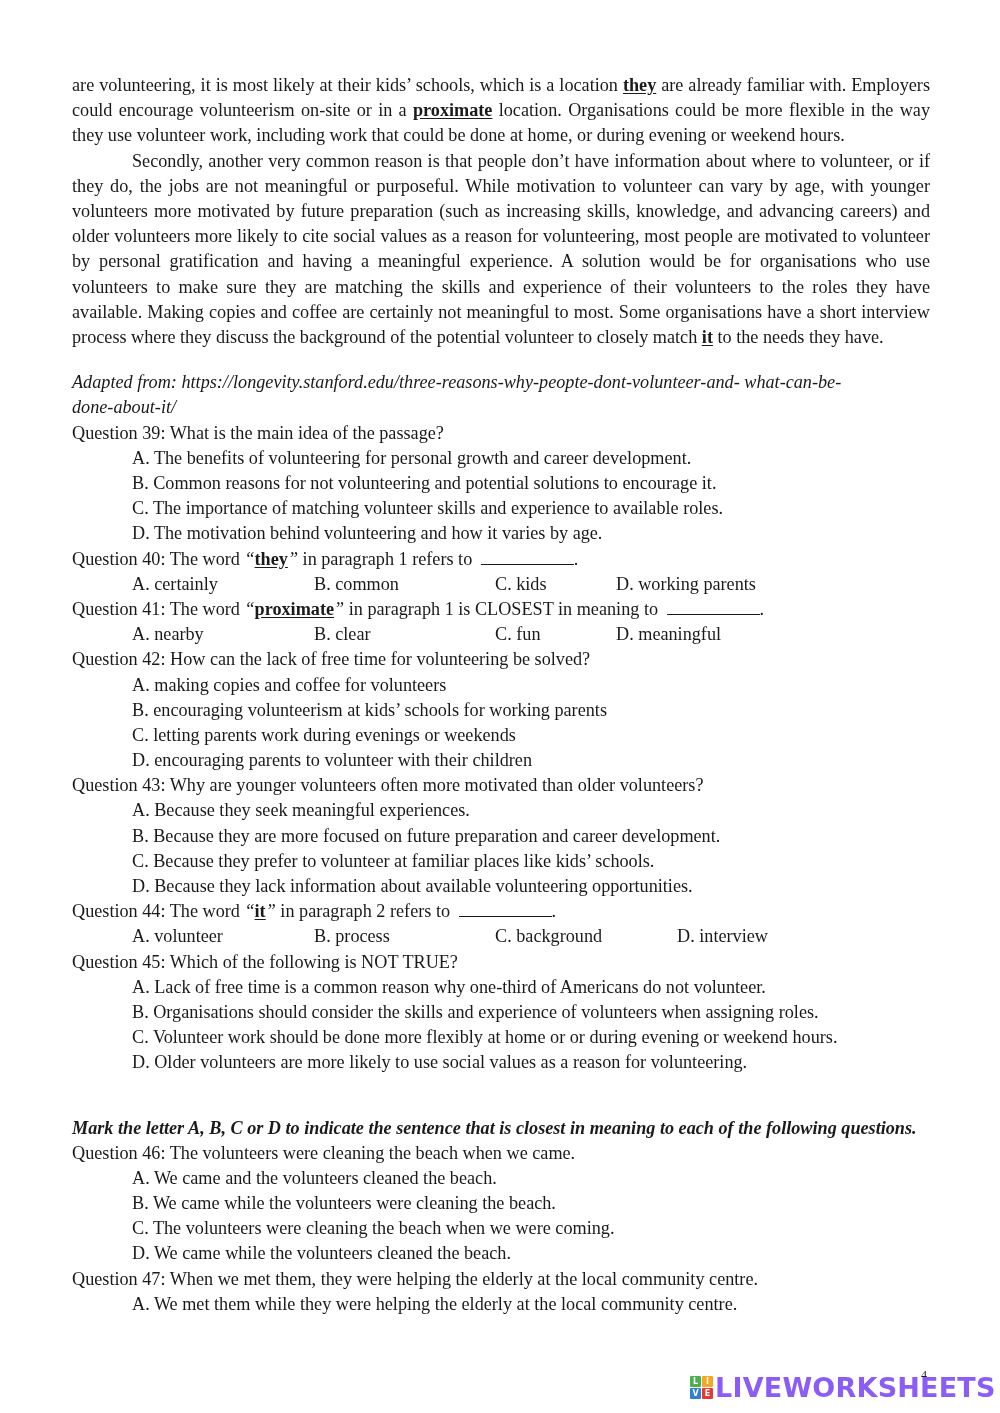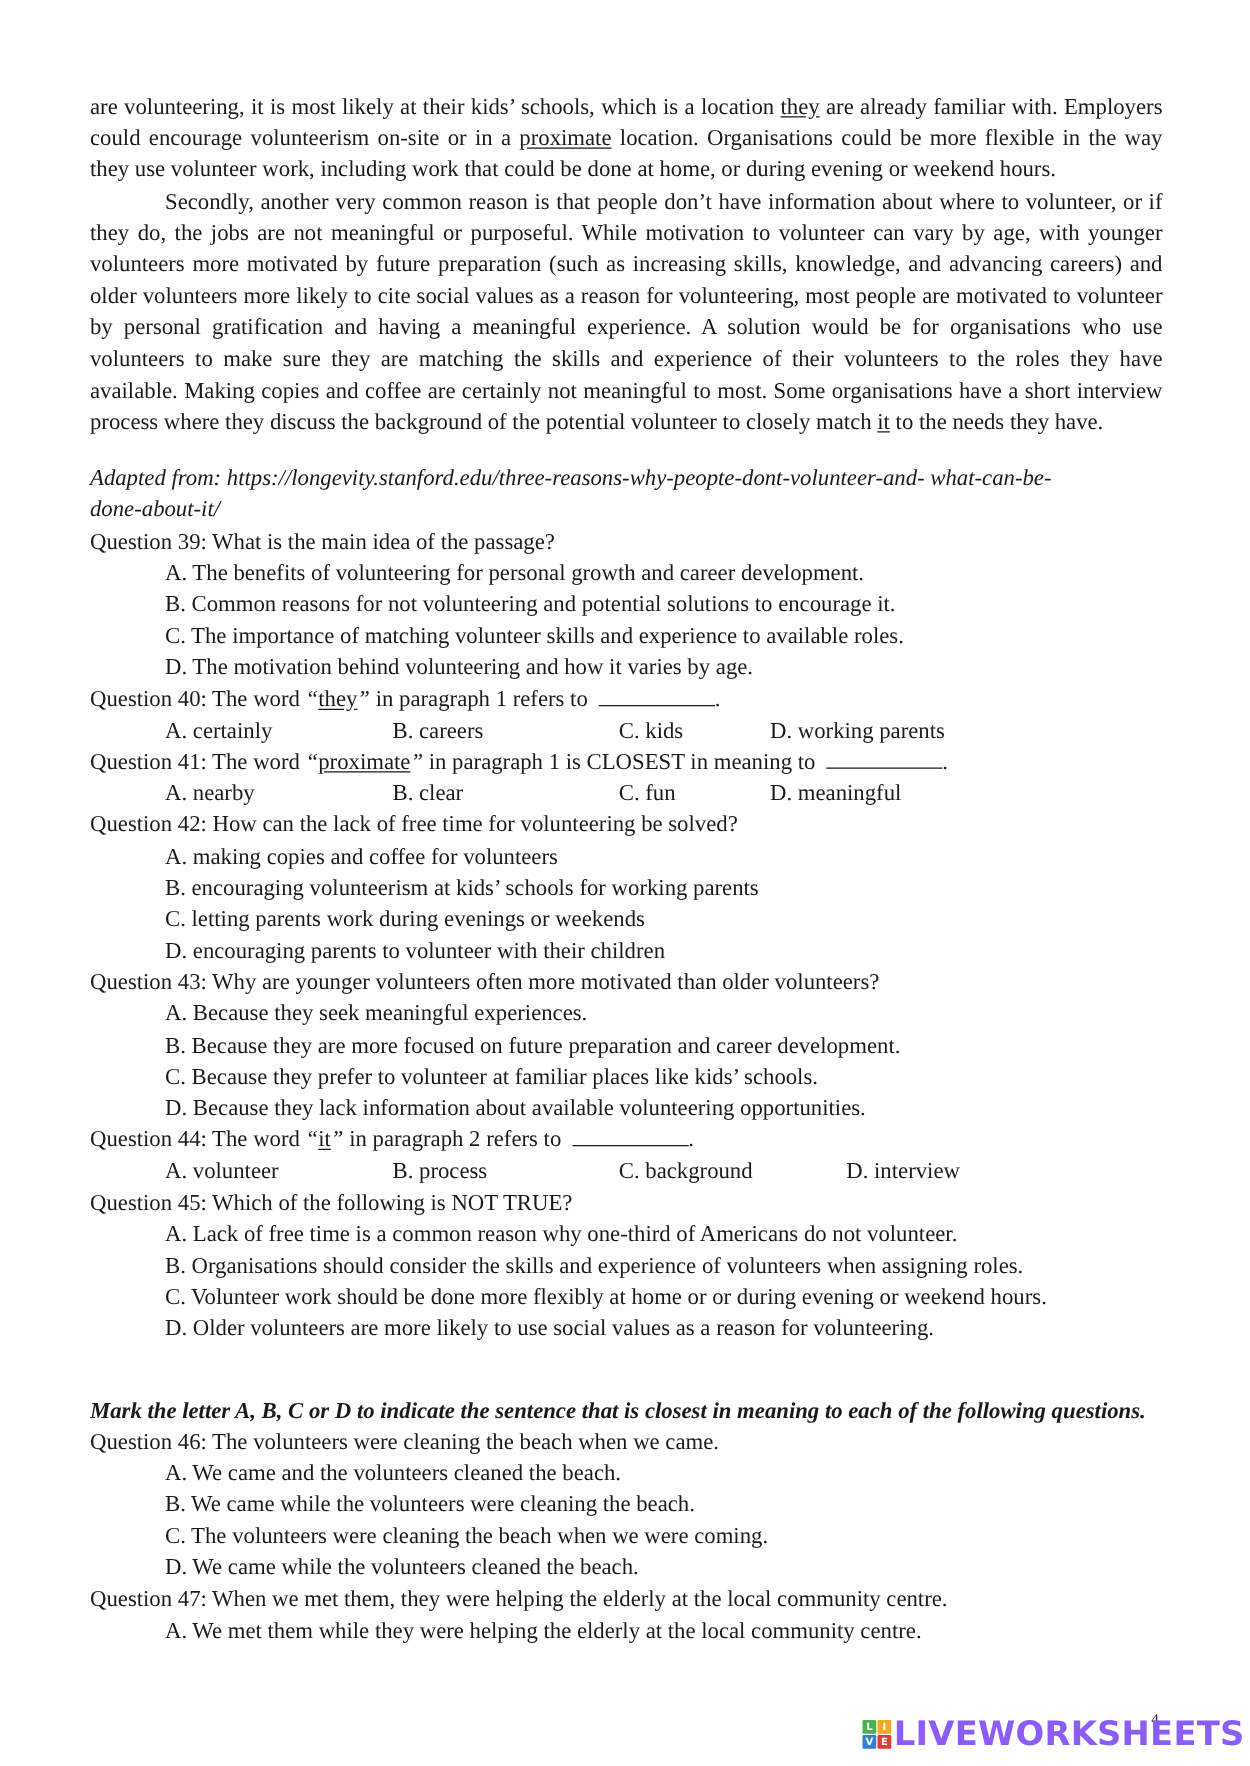--- a/index.html
+++ b/index.html
@@ -7,21 +7,21 @@
     width: 1000px; height: 1413px; position: relative; overflow: hidden;
     font-family: "Liberation Serif", "DejaVu Serif", serif;
     color: #1a1a1a; font-size: 18.2px;
   }
   .page { position: absolute; left: 72px; top: 73px; width: 858px; }
   .line { height: 25.2px; line-height: 25.2px; white-space: nowrap; }
   .indent { padding-left: 60px; }
   .para-indent { text-indent: 60px; }
   .passage p { margin: 0; text-align: justify; line-height: 25.2px; }
   .passage p.first { text-indent: 0; }
-  .kw { font-weight: normal; text-decoration: underline; text-underline-offset: 2px; }
+  .kw { font-weight: bold; text-decoration: underline; text-underline-offset: 2px; }
   .source { font-style: italic; line-height: 25.2px; }
   .source .r { }
   .opts { display: flex; padding-left: 60px; height: 25.2px; line-height: 25.2px; white-space: nowrap; }
   .opts span { display: inline-block; }
   .opts .c1 { width: 182px; }
   .opts .c2 { width: 181px; }
   .opts .c3 { width: 121px; }
   .opts44 .c3 { width: 182px; }
   .blank { display: inline-block; width: 93px; border-bottom: 1px solid #1a1a1a; height: 16px; vertical-align: baseline; margin-left: 4px; }
   .instruction { font-weight: bold; font-style: italic; line-height: 25.2px; margin-top: 40px; }
@@ -50,21 +50,21 @@
     <div class="line indent">A. The benefits of volunteering for personal growth and career development.</div>
     <div class="line indent">B. Common reasons for not volunteering and potential solutions to encourage it.</div>
     <div class="line indent">C. The importance of matching volunteer skills and experience to available roles.</div>
     <div class="line indent">D. The motivation behind volunteering and how it varies by age.</div>
   </div>
 
   <div>
     <div class="line"><span>Question 40: The word </span><i>“</i><span class="kw">they</span><i>”</i><span> in paragraph 1 refers to </span><span class="blank"></span><span>.</span></div>
     <div class="opts">
       <span class="c1">A. certainly</span>
-      <span class="c2">B. careers</span>
+      <span class="c2">B. common</span>
       <span class="c3">C. kids</span>
       <span>D. working parents</span>
     </div>
   </div>
 
   <div>
     <div class="line"><span>Question 41: The word </span><i>“</i><span class="kw">proximate</span><i>”</i><span> in paragraph 1 is CLOSEST in meaning to </span><span class="blank"></span><span>.</span></div>
     <div class="opts">
       <span class="c1">A. nearby</span>
       <span class="c2">B. clear</span>

